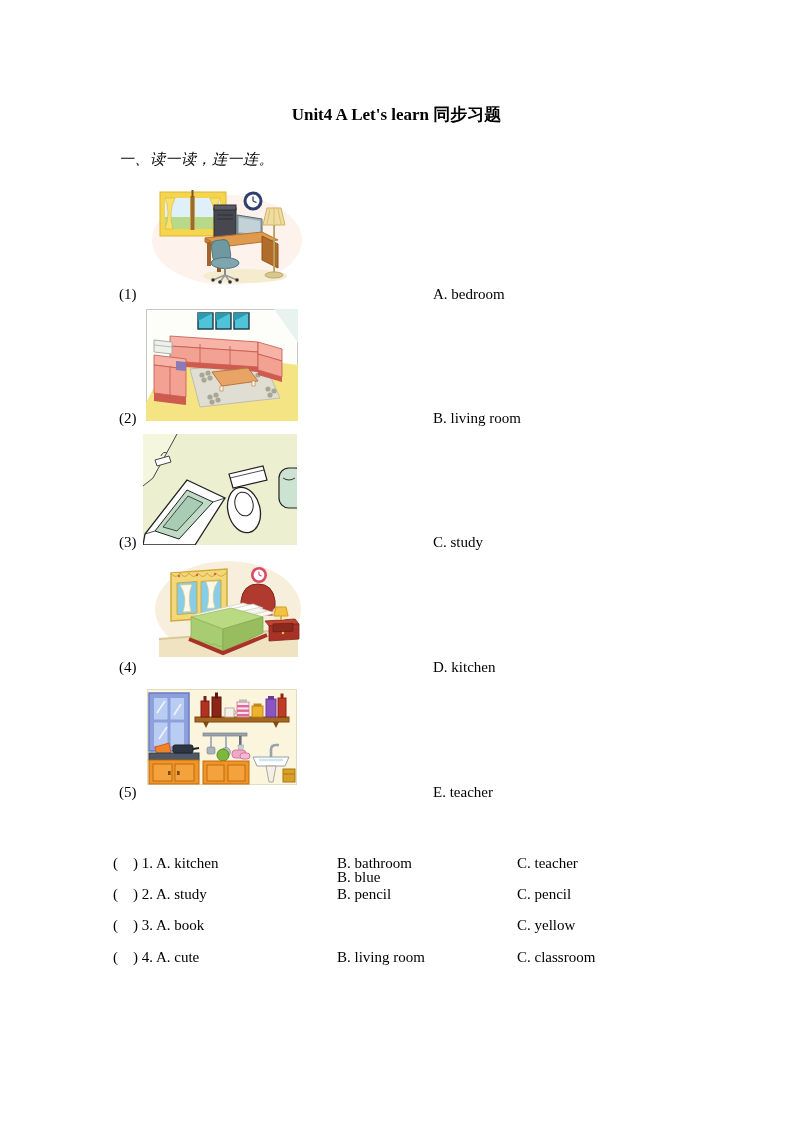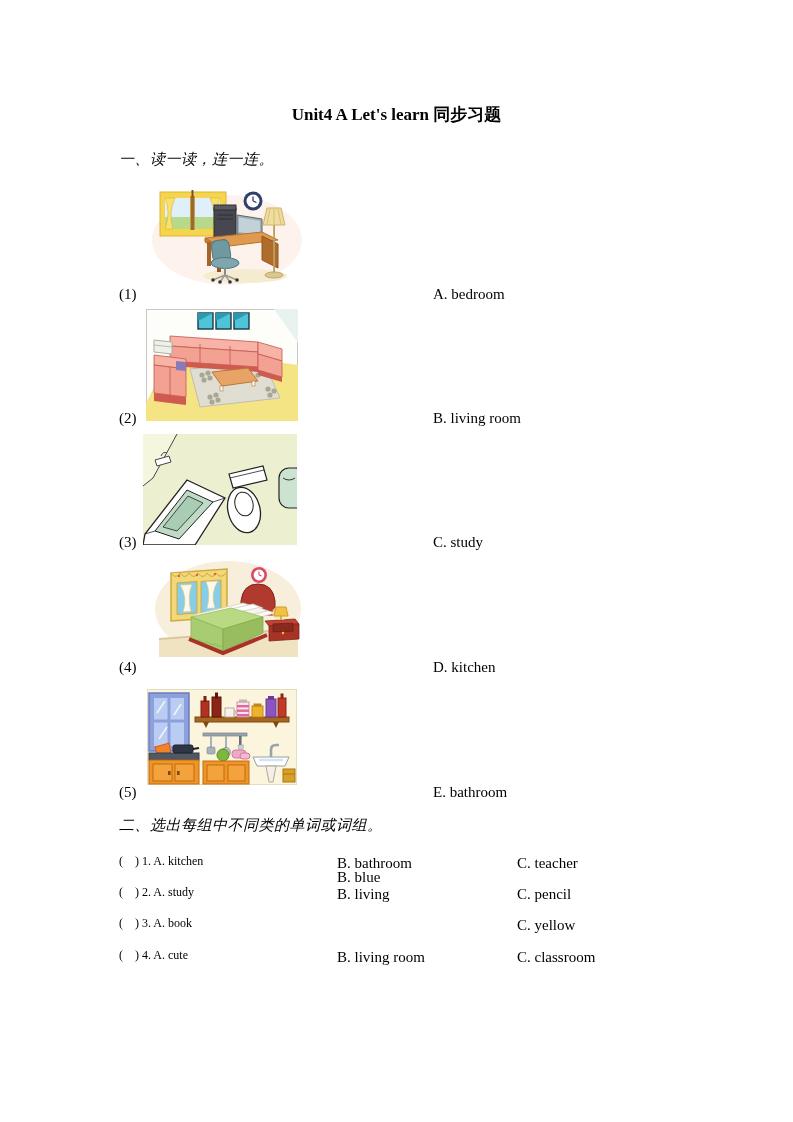--- a/index.html
+++ b/index.html
@@ -7,21 +7,21 @@
     position:relative;width:793px;height:1122px;margin:0 auto;
     background:#ffffff;color:#000;
     font-family:"Liberation Serif","DejaVu Serif",serif;
     overflow:hidden;
   }
   .abs{position:absolute;line-height:1.25;}
   .title{top:104px;left:0;width:100%;text-align:center;font-weight:bold;font-size:17px;}
   .zh-heading{left:119px;font-size:15px;letter-spacing:0.5px;font-style:italic;}
   .num-label{left:119px;font-size:15px;}
   .opt-label{left:433px;font-size:15px;}
-  .q-a{left:119px;font-size:12px;white-space:pre;}
+  .q-a{left:113px;font-size:15px;white-space:pre;}
   .q-b{left:337px;font-size:15px;}
   .q-c{left:517px;font-size:15px;}
   .illus{position:absolute;}
   svg{display:block;}
 </style>
 </head>
 <body>
 
 <div class="page">
 
@@ -295,30 +295,29 @@
         <rect x="30" y="82" width="2.6" height="4" fill="#7c4a10"></rect>
         <rect x="56" y="72" width="46" height="23" fill="#ef9427" stroke="#c06c10"></rect>
         <rect x="60" y="76" width="17" height="16" fill="#f4a23c" stroke="#c06c10"></rect>
         <rect x="81" y="76" width="17" height="16" fill="#f4a23c" stroke="#c06c10"></rect>
         <rect x="136" y="80" width="12" height="13" fill="#d8a028" stroke="#a87810"></rect>
         <line x1="136" y1="85" x2="148" y2="85" stroke="#a87810"></line>
       </g>
     </svg>
   </div>
   <div class="abs num-label" style="top:783px;">(5)</div>
-  <div class="abs opt-label" style="top:783px;">E. bathroom</div>
-
-  <div class="abs zh-heading" style="top:816px;">二、选出每组中不同类的单词或词组。</div>
+  <div class="abs opt-label" style="top:783px;">E. teacher</div>
+
 
   <div class="abs q-a" style="top:854px;">(　) 1. A. kitchen</div>
   <div class="abs q-b" style="top:854px;">B. bathroom</div>
   <div class="abs q-c" style="top:854px;">C. teacher</div>
 
   <div class="abs q-a" style="top:885px;">(　) 2. A. study</div>
-  <div class="abs q-b" style="top:885px;">B. living</div>
+  <div class="abs q-b" style="top:885px;">B. pencil</div>
   <div class="abs q-c" style="top:885px;">C. pencil</div>
 
   <div class="abs q-a" style="top:916px;">(　) 3. A. book</div>
   <div class="abs q-b" style="top:868px;">B. blue</div>
   <div class="abs q-c" style="top:916px;">C. yellow</div>
 
   <div class="abs q-a" style="top:948px;text-align:center;">(　) 4. A. cute</div>
   <div class="abs q-b" style="top:948px;">B. living room</div>
   <div class="abs q-c" style="top:948px;">C. classroom</div>
 

